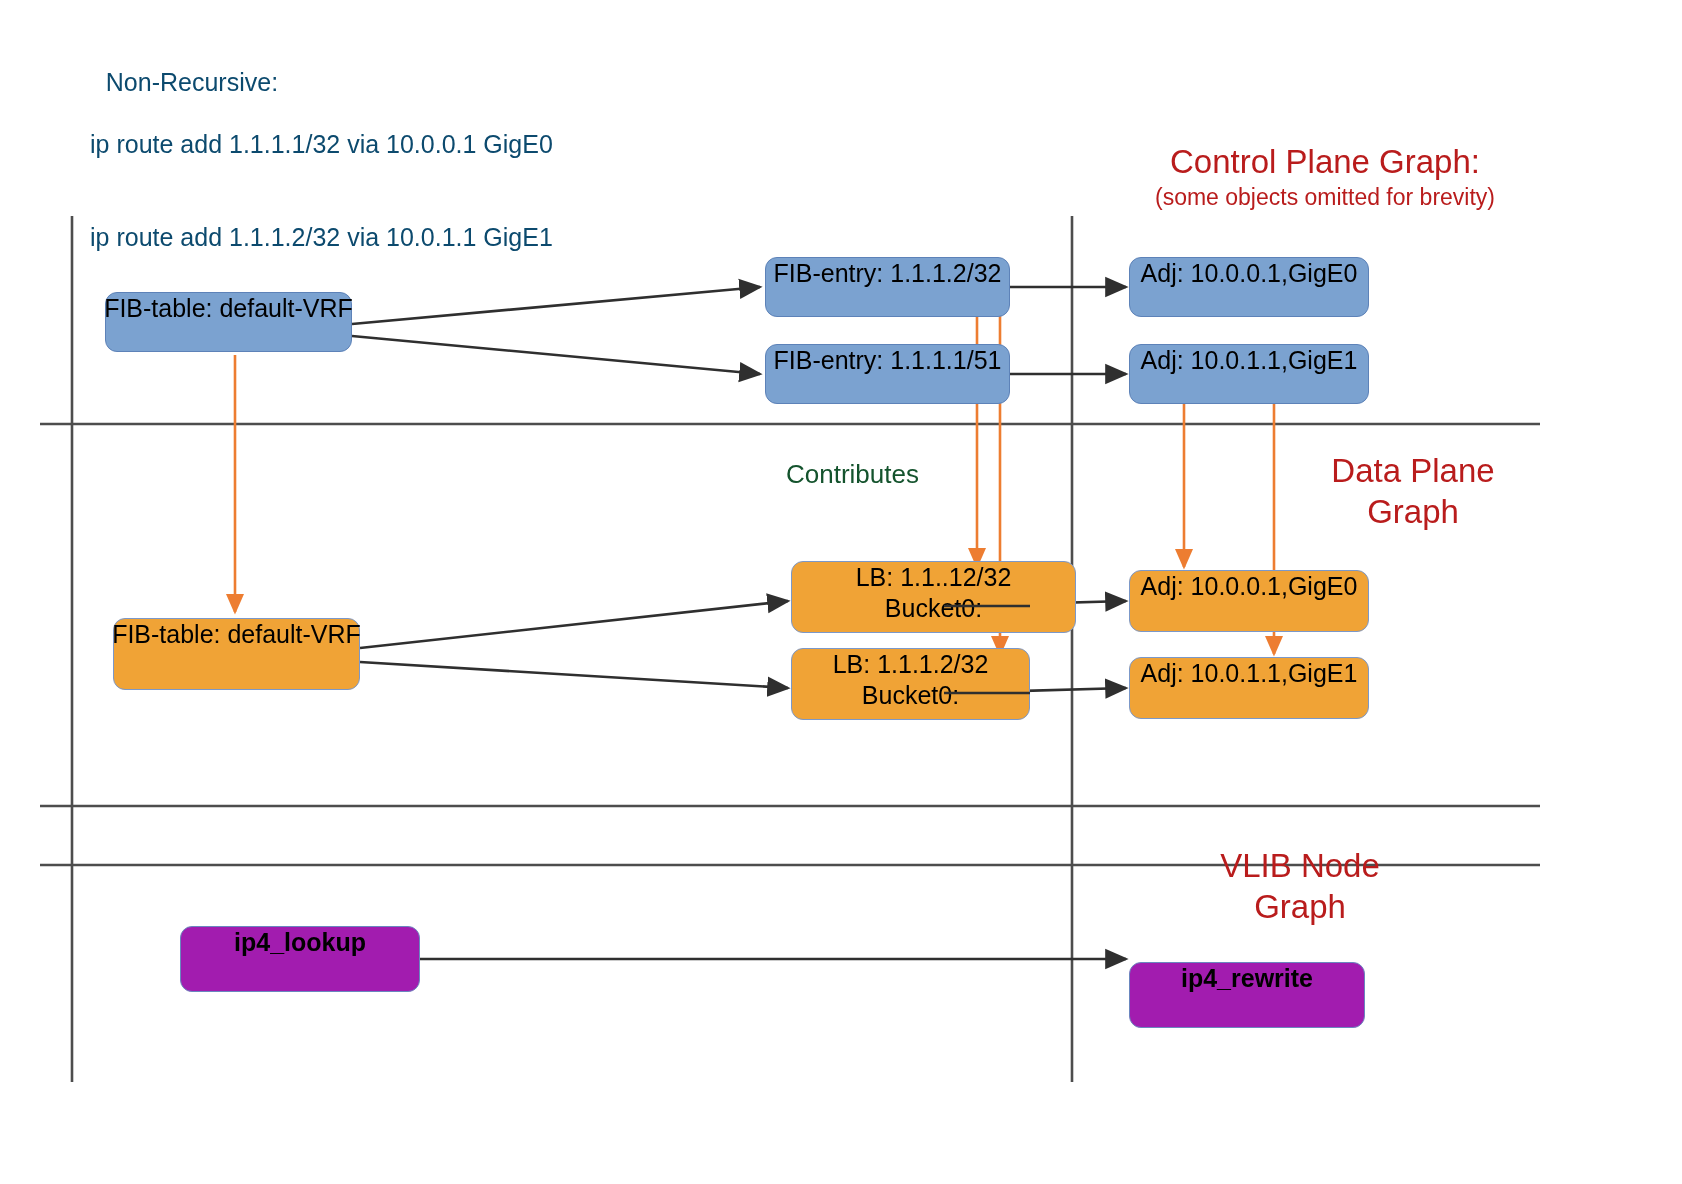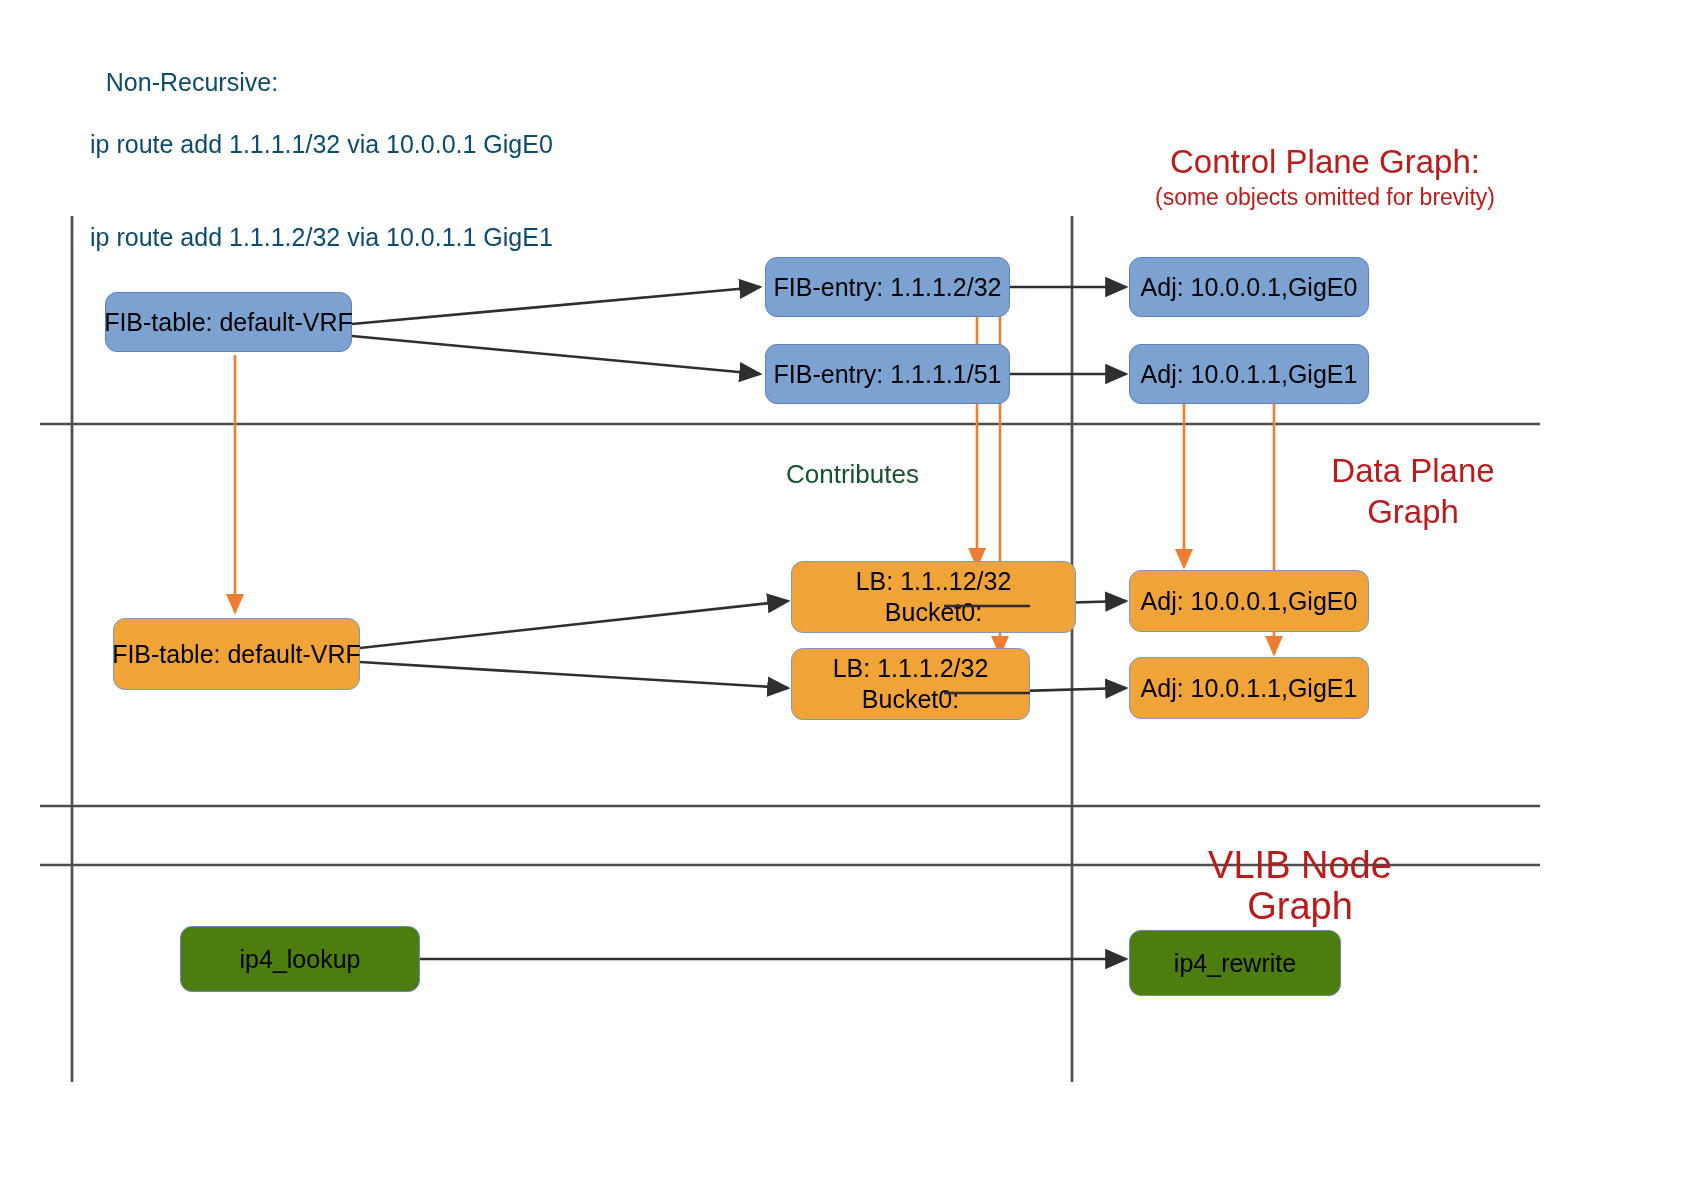--- a/index.html
+++ b/index.html
@@ -55,49 +55,49 @@
     white-space: nowrap;
   }
 
   .hdr-control { left: 1110px; top: 142px; width: 430px; }
   .hdr-data {
     left: 1268px; top: 450px; width: 290px;
     font-size: 33px; line-height: 41px; text-align: center;
   }
   .hdr-vlib {
     left: 1150px; top: 845px; width: 300px;
-    font-size: 38px; line-height: 41px; text-align: center;
+    font-size: 33px; line-height: 41px; text-align: center;
   }
 
   .contrib-label {
     position: absolute;
     left: 786px; top: 459px;
     font-size: 26px;
     color: #14532d;
     white-space: nowrap;
   }
 
   .node {
     position: absolute;
     box-sizing: border-box;
     border: 1.5px solid #6a87bf;
     border-radius: 12px;
     display: flex;
     flex-direction: column;
     align-items: center;
-    justify-content: center;
+    justify-content: flex-start;
     font-size: 25px;
     line-height: 31px;
     color: #000;
     text-align: center;
     white-space: nowrap;
   }
   .node.blue   { background: #7ba2d0; border-color: #5d82b8; }
   .node.orange { background: #f0a336; border-color: #7b98c9; }
-  .node.green  { background: #4d7c0f; border-color: #6a87bf; }
+  .node.green  { background: #a21caf; border-color: #6a87bf; font-weight: bold; }
   .node .l2 { display: block; }
 </style>
 </head>
 <body>
 
 <div id="canvas">
 
   <svg id="wires" viewBox="0 0 1682 1184">
     <defs>
       <marker id="ah-dark" markerWidth="9" markerHeight="9" refX="8" refY="4.5" orient="auto" markerUnits="strokeWidth">
@@ -208,21 +208,21 @@
   </div>
 
   <div class="node orange" style="left:1129px; top:657px; width:240px; height:62px;">
     <span>Adj: 10.0.1.1,GigE1</span>
   </div>
 
   <div class="node green" style="left:180px; top:926px; width:240px; height:66px;">
     <span>ip4_lookup</span>
   </div>
 
-  <div class="node green" style="left:1129px; top:930px; width:212px; height:66px;">
+  <div class="node green" style="left:1129px; top:962px; width:236px; height:66px;">
     <span>ip4_rewrite</span>
   </div>
 
   <svg style="position:absolute;left:0;top:0;width:1682px;height:1184px;pointer-events:none;" viewBox="0 0 1682 1184">
     <line x1="944" y1="606" x2="1030" y2="606" stroke="#2f2f2f" stroke-width="2.6"></line>
     <line x1="944" y1="693" x2="1030" y2="693" stroke="#2f2f2f" stroke-width="2.6"></line>
   </svg>
 
 </div>
 

